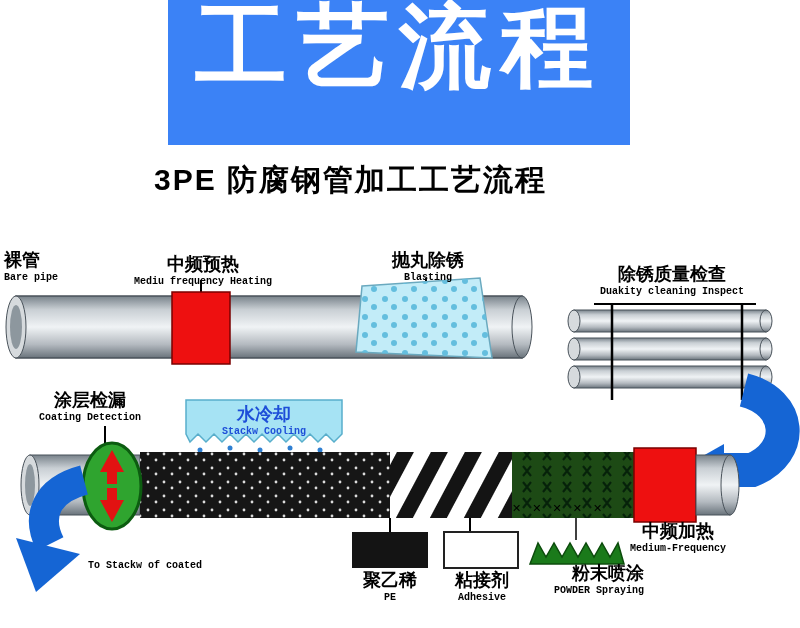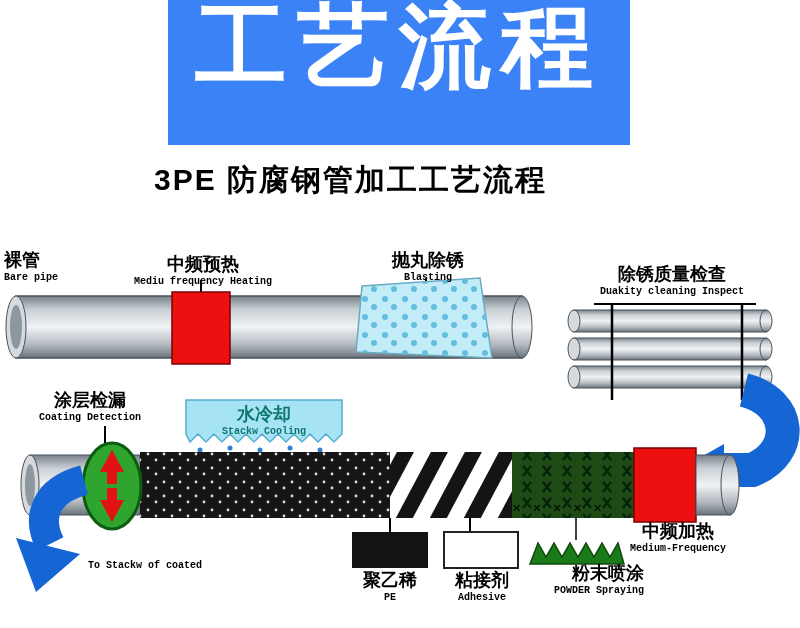--- a/index.html
+++ b/index.html
@@ -8,21 +8,21 @@
   .banner{position:absolute;left:168px;top:0;width:462px;height:145px;background:#3b82f6;
           display:flex;align-items:flex-start;justify-content:center;}
   .banner-text{color:#ffffff;font-size:92px;font-weight:900;letter-spacing:10px;line-height:1;}
   .subtitle{position:absolute;left:0;top:160px;width:701px;text-align:center;
             font-size:30px;font-weight:900;color:#000;letter-spacing:2px;}
   svg{position:absolute;left:0;top:240px;}
   .lbl{position:absolute;font-weight:700;color:#000;text-align:center;line-height:1.2;}
   .lbl .cn{display:block;font-size:18px;}
   .lbl .en{display:block;font-size:10px;font-family:Liberation Mono, monospace;}
   .left{text-align:left;}
-  .cool{color:#0f766e;}
+  .cool{color:#1d4ed8;}
   .marks{position:absolute;font-size:11px;font-weight:900;color:#000;letter-spacing:4px;}
 </style>
 </head>
 <body>
 
 <div id="stage">
 
   <div class="banner">
     <span class="banner-text">工艺流程</span>
   </div>

